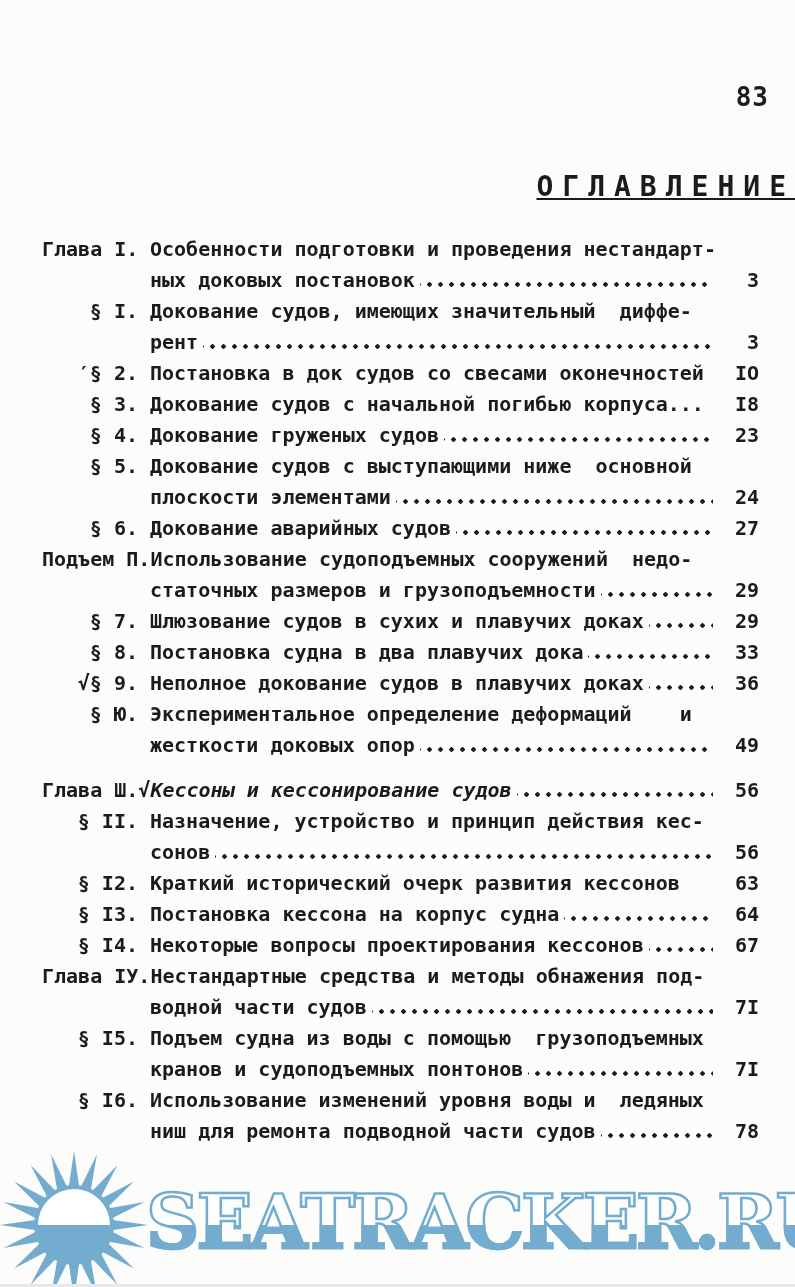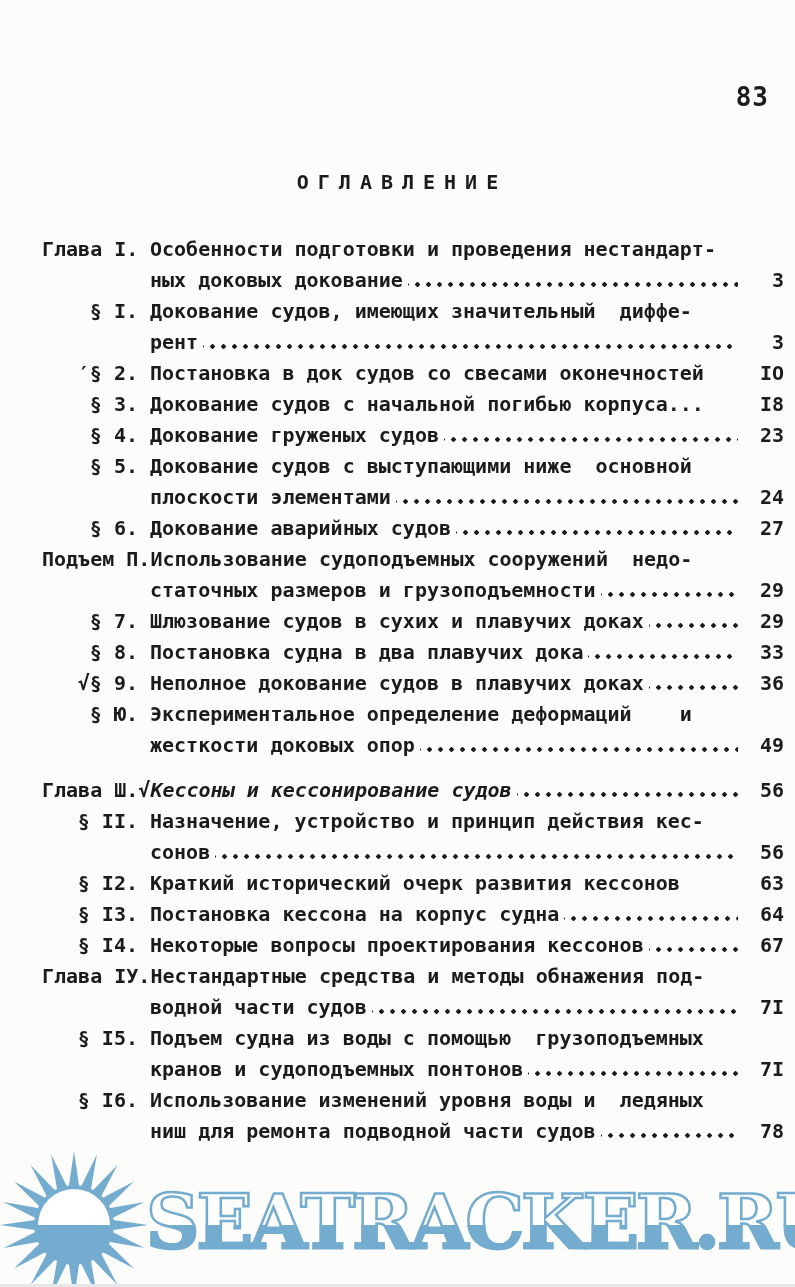--- a/index.html
+++ b/index.html
@@ -12,28 +12,29 @@
     font-family:"DejaVu Sans Mono",monospace;
     font-weight:bold;
     color:#1b1b1b;
   }
   .pageno{
     position:absolute;top:82px;right:26px;
     font-size:26px;letter-spacing:1px;
   }
   .title{
     position:absolute;top:170px;left:0;width:100%;
-    text-align:center;font-size:20px;
+    text-align:right;font-size:28px;
     letter-spacing:9px;text-indent:9px;
     white-space:pre;
+    text-decoration:underline;
   }
   .toc{position:absolute;top:234px;left:0;right:0;}
   .row{
     display:flex;align-items:baseline;
-    padding-left:42px;padding-right:11px;
+    padding-left:42px;padding-right:36px;
     font-size:20px;line-height:31px;
     white-space:pre;
   }
   .gutter{flex:none;white-space:pre;}
   .row.chapter .gutter{width:auto;min-width:108px;}
   .row.section .gutter{width:108px;text-align:right;padding-right:12px;box-sizing:border-box;}
   .row.cont .gutter{width:108px;}
   .txt{flex:none;white-space:pre;}
   .txt.italic{font-style:italic;margin-top:14px;}
   .leader{flex:1 1 auto;align-self:stretch;margin-left:5px;}
@@ -77,21 +78,21 @@
 
   <div class="toc">
       <div class="row chapter">
       <span class="gutter">Глава I.</span>
       <span class="txt">Особенности подготовки и проведения нестандарт-</span>
       <span class="leader"></span>
       <span class="pg"></span>
     </div>
       <div class="row cont">
       <span class="gutter"></span>
-      <span class="txt">ных доковых докование</span>
+      <span class="txt">ных доковых постановок</span>
       <span class="leader dots"></span>
       <span class="pg">3</span>
     </div>
       <div class="row section">
       <span class="gutter">§ I.</span>
       <span class="txt">Докование судов, имеющих значительный  диффе-</span>
       <span class="leader"></span>
       <span class="pg"></span>
     </div>
       <div class="row cont">

